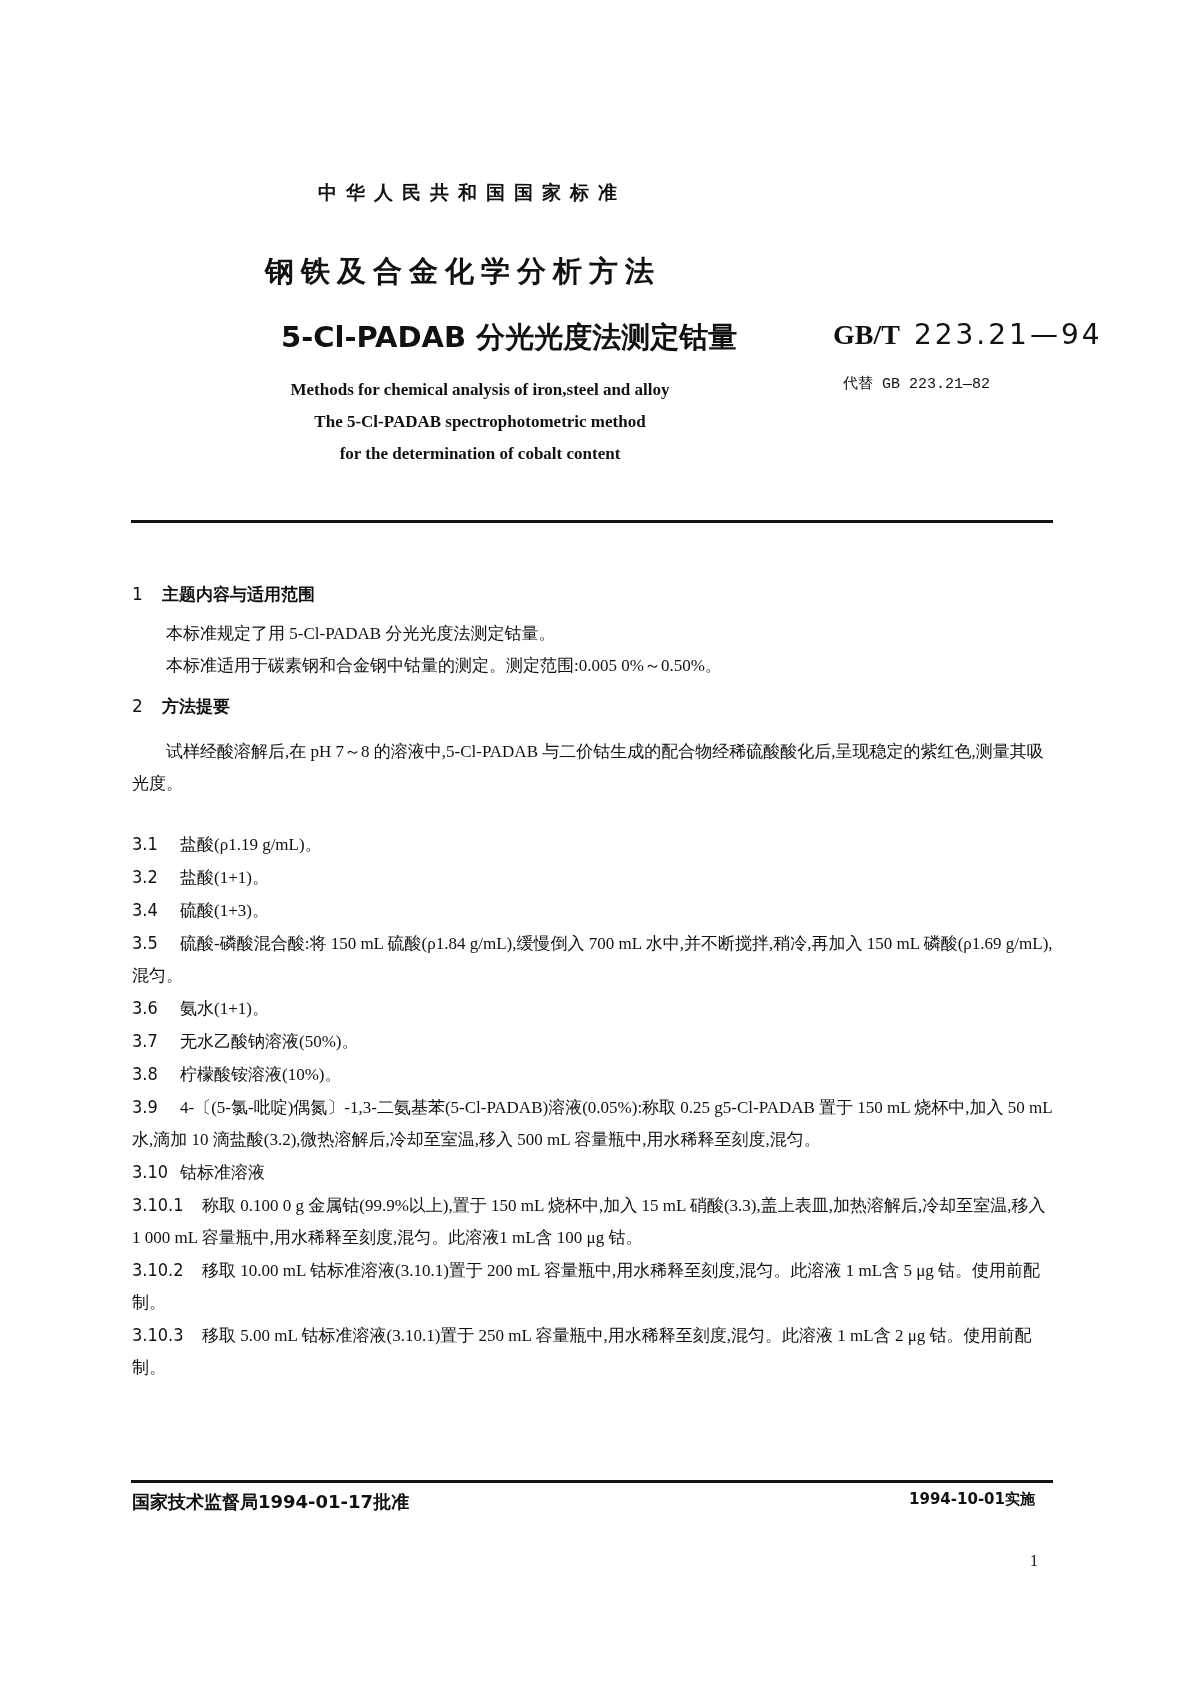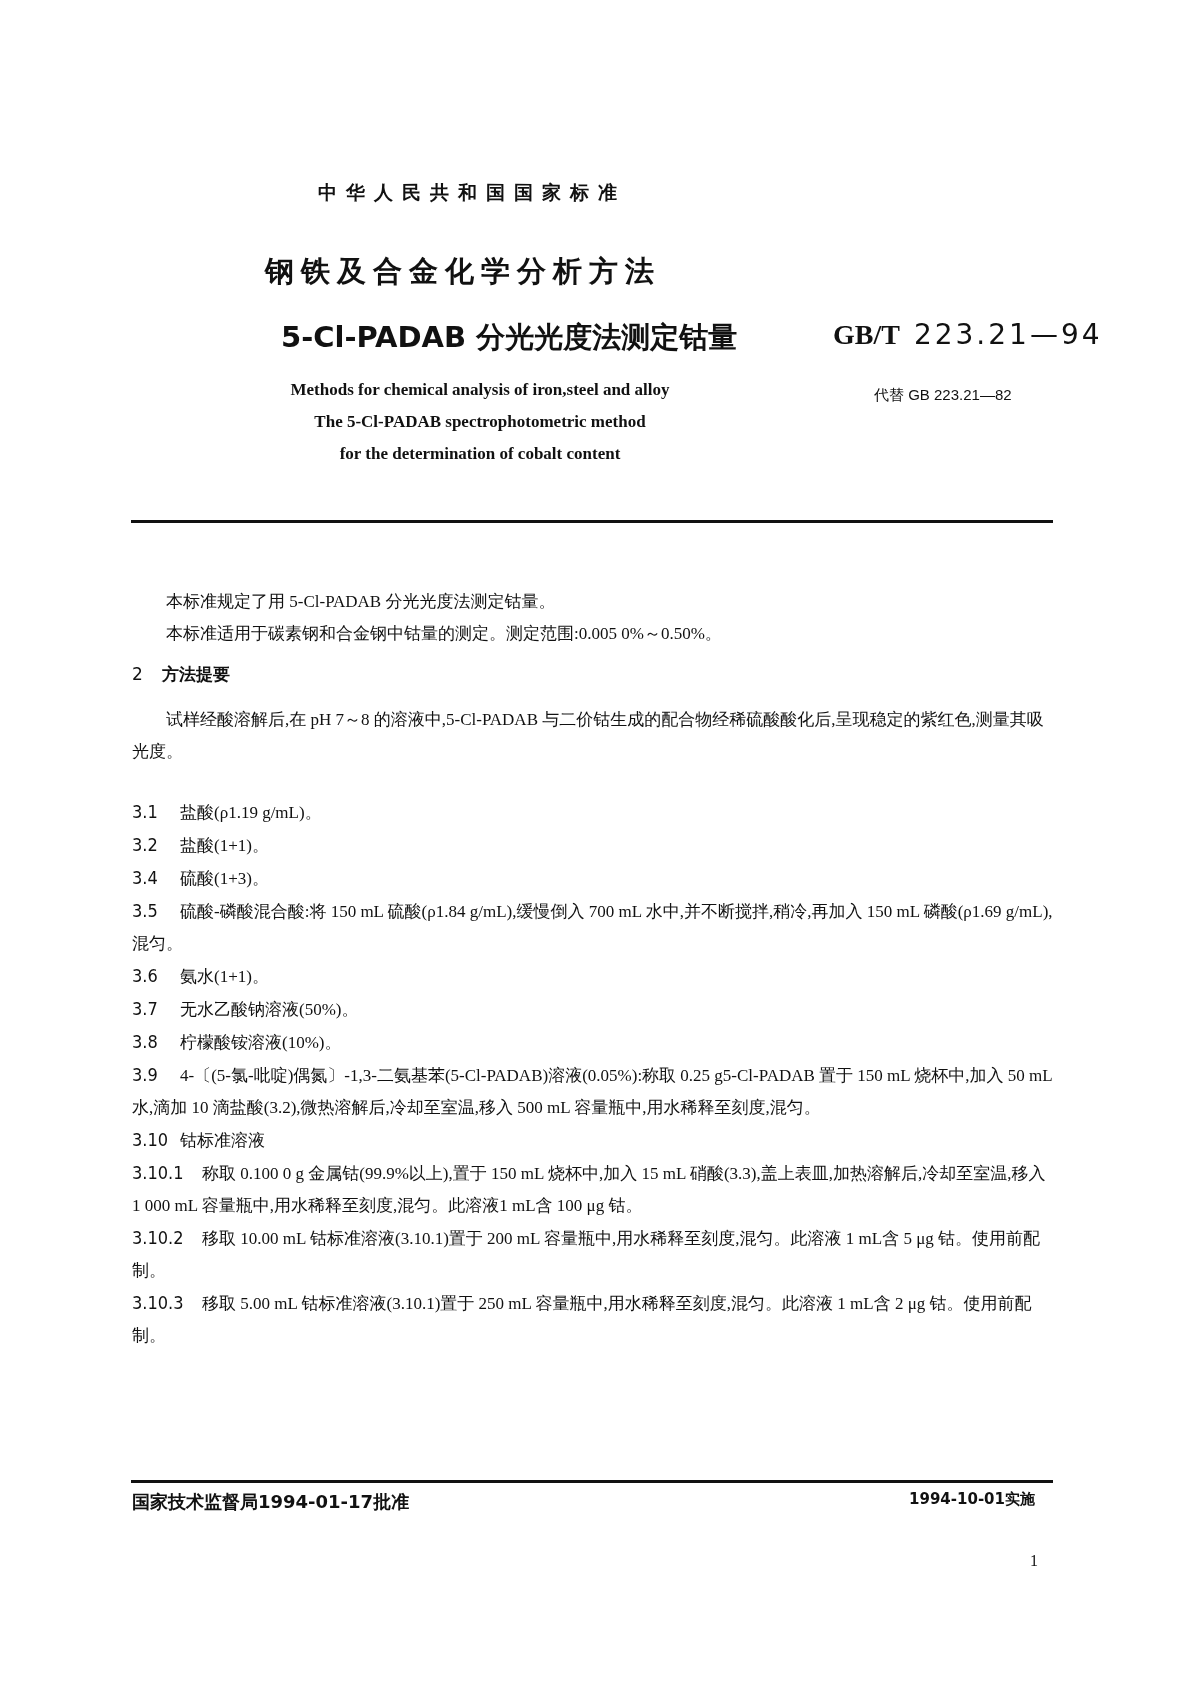--- a/index.html
+++ b/index.html
@@ -23,23 +23,22 @@
       font-family: "DejaVu Sans", sans-serif;
       margin-left: 36px;
     }
     .std-code {
       left: 833px; top: 318px; font-size: 28px;
       font-family: "DejaVu Sans", sans-serif;
     }
     .std-code .prefix { font-weight: bold; font-family: "Liberation Serif", serif; margin-right: 14px; }
     .std-code .num { letter-spacing: 3px; }
     .replace-code {
-      left: 874px; top: 374px; font-size: 15px;
-      font-family: Liberation Sans, sans-serif;
-      margin-top: 12px;
+      left: 843px; top: 374px; font-size: 15px;
+      font-family: Liberation Mono, monospace;
     }
     .title-en {
       left: 200px; width: 560px; text-align: center;
       font-size: 17px; font-weight: bold;
       font-family: "Liberation Serif", serif;
     }
     .rule { position: absolute; background: #111; }
 
     .doc-body {
       position: absolute; left: 132px; top: 578px; width: 922px;
@@ -87,20 +86,23 @@
 <div class="abs replace-code">代替 GB 223.21—82</div>
 
 <div class="abs title-en" style="top:380px;">Methods for chemical analysis of iron,steel and alloy</div>
 <div class="abs title-en" style="top:412px;">The 5-Cl-PADAB spectrophotometric method</div>
 <div class="abs title-en" style="top:444px;">for the determination of cobalt content</div>
 
 <div class="rule" style="left:131px; top:520px; width:922px; height:3px;"></div>
 
 <div class="doc-body">
 
+  <div class="sec-head">
+    <span class="num">1</span><span>主题内容与适用范围</span>
+  </div>
   <div class="gap-s"></div>
   <p class="para">本标准规定了用 5-Cl-PADAB 分光光度法测定钴量。</p>
   <p class="para">本标准适用于碳素钢和合金钢中钴量的测定。测定范围:0.005 0%～0.50%。</p>
   <div class="gap-s"></div>
 
   <div class="sec-head">
     <span class="num">2</span><span>方法提要</span>
   </div>
   <div class="gap-m"></div>
   <p class="para" style="text-indent:2em;">试样经酸溶解后,在 pH 7～8 的溶液中,5-Cl-PADAB 与二价钴生成的配合物经稀硫酸酸化后,呈现稳定的紫红色,测量其吸光度。</p>

